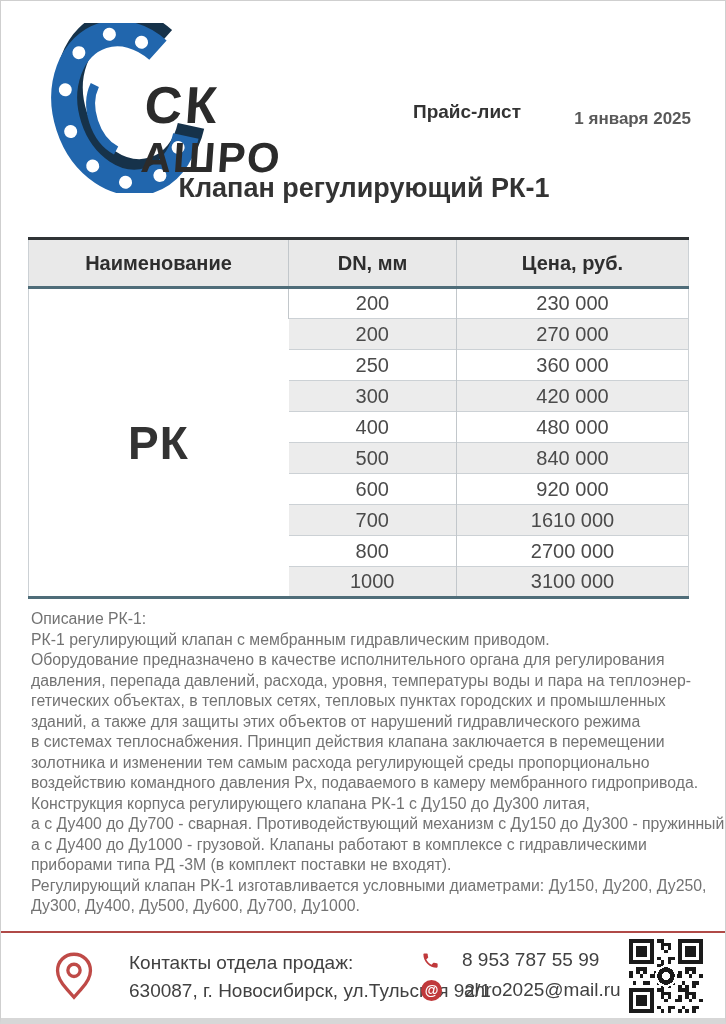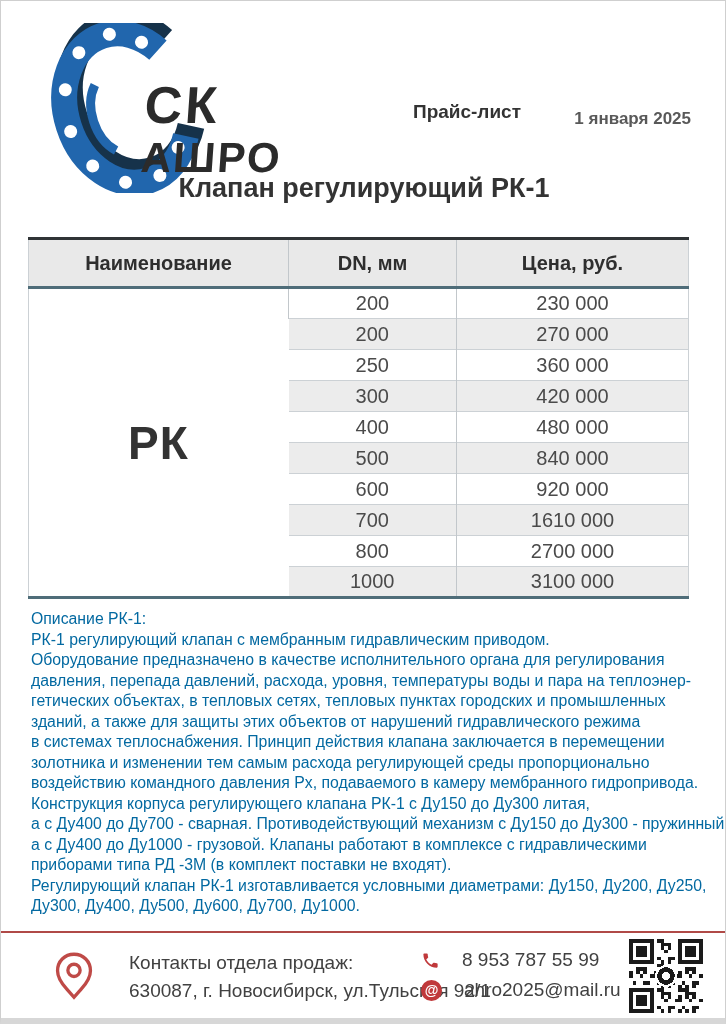--- a/index.html
+++ b/index.html
@@ -49,21 +49,21 @@
   .price-table td:first-child { border-left:none; }
   .price-table tbody tr:nth-child(even) td { background:#ececec; }
   .price-table td.group-cell {
     background:#ffffff !important; font-size:46px; font-weight:bold; color:#333333;
     letter-spacing:1px;
   }
   .col-name { width:260px; } .col-dn { width:168px; } .col-price { width:232px; }
 
   
   .description { position:absolute; left:30px; top:608px; width:686px; }
-  .desc-line { font-size:15.8px; line-height:20.5px; color:#0369a1; white-space:nowrap; }
+  .desc-line { font-size:15.8px; line-height:20.5px; color:#737373; white-space:nowrap; }
 
   
   .footer { position:absolute; left:0; top:930px; width:726px; height:88px; border-top:2px solid #b04a47; }
   .pin-icon { position:absolute; left:52px; top:18px; }
   .contacts { position:absolute; left:128px; top:16px; font-size:19px; color:#414141; line-height:28px; }
   .reach { position:absolute; left:420px; top:12px; font-size:19px; color:#414141; }
   .reach-row { display:flex; align-items:center; height:30px; gap:22px; }
   .phone-icon svg { display:block; }
   .mail-icon {
     width:21px; height:21px; border-radius:50%; background:#c0393b; color:#ffffff;

